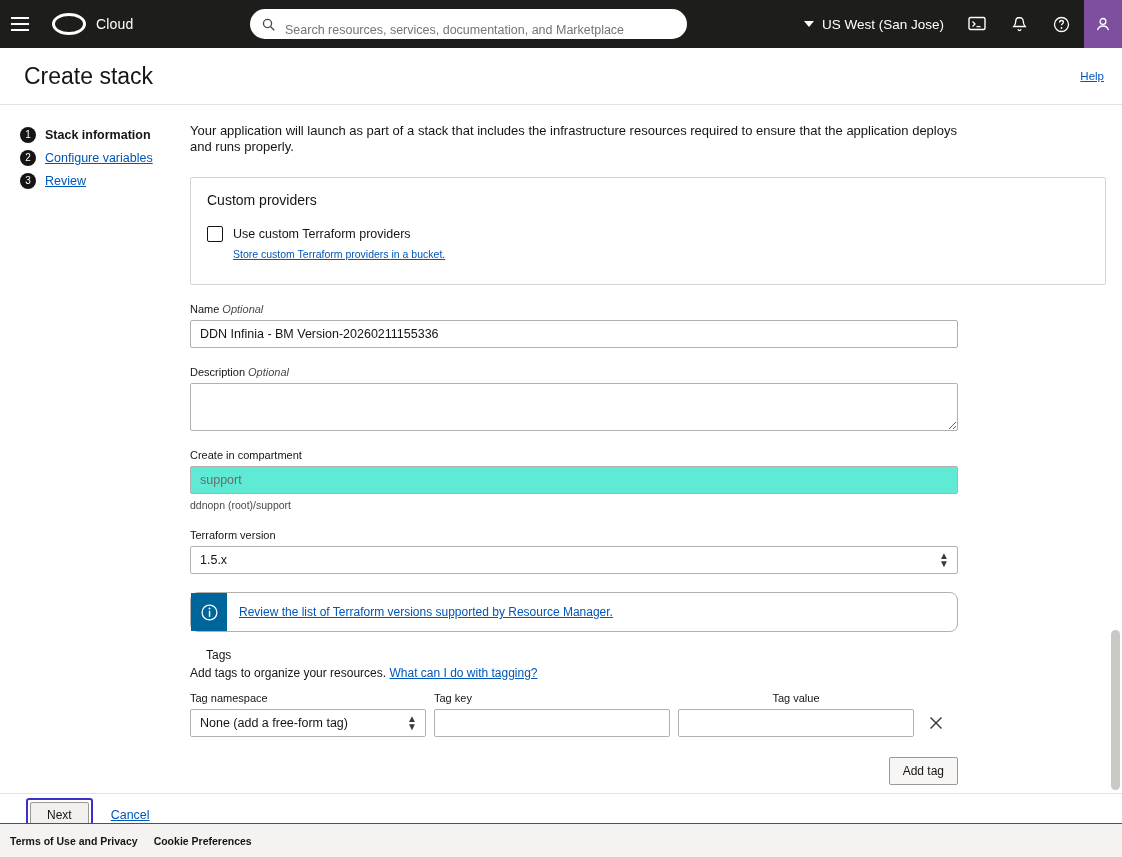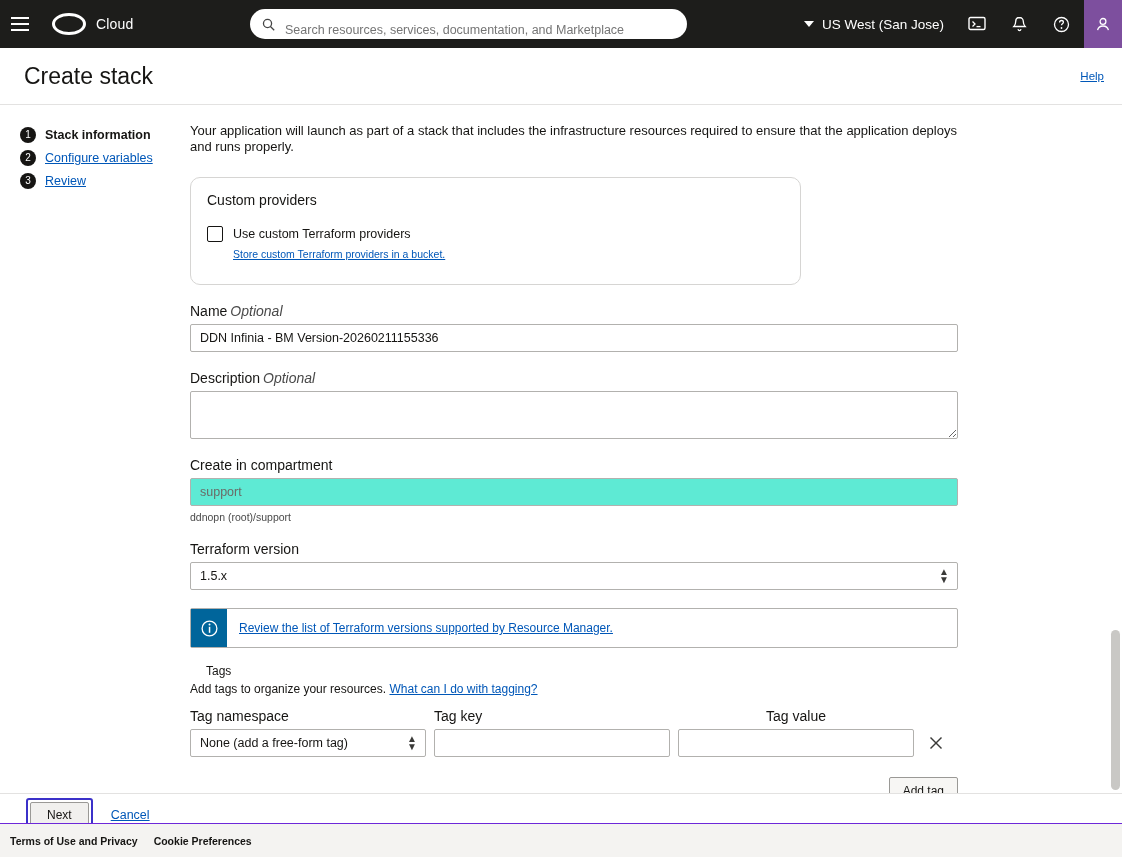--- a/index.html
+++ b/index.html
@@ -160,23 +160,23 @@
   }
   .intro {
     font-size: 13px;
     line-height: 16px;
     max-width: 775px;
     margin: 0 0 22px 0;
     color: #161513;
   }
   .panel {
     border: 1px solid #d6d5d3;
-    width: 611px;
+    width: 916px;
     padding: 14px 16px 22px 16px;
-    border-radius: 10px;
+    border-radius: 2px;
   }
   .panel h3 {
     margin: 0 0 18px 0;
     font-size: 14px;
     font-weight: 400;
   }
   .checkrow { display: flex; align-items: center; gap: 10px; }
   .checkbox {
     width: 16px; height: 16px;
     border: 1.5px solid #161513;
@@ -188,21 +188,21 @@
   .checkrow .ctext { font-size: 12.5px; }
   .sublink {
     margin: 6px 0 0 26px;
     font-size: 10.5px;
     color: #0057b8;
     text-decoration: underline;
     cursor: pointer;
     display: inline-block;
   }
   .fieldlabel {
-    font-size: 14px;
+    font-size: 11px;
     margin: 18px 0 5px 0;
     color: #161513;
   }
   .fieldlabel .opt { font-style: italic; color: #4a4a4a; margin-left: 3px; }
   .inp {
     width: 768px; height: 28px;
     border: 1px solid #b2b1ae;
     border-radius: 2px;
     padding: 8px 9px;
     font-size: 12.5px;
@@ -232,21 +232,21 @@
     transform: translateY(-50%);
     pointer-events: none;
     font-size: 10px; line-height: 8px;
     color: #3a3a38;
     display: flex; flex-direction: column;
   }
   .infobox {
     width: 768px;
     margin-top: 18px;
     border: 1px solid #b2b1ae;
-    border-radius: 2px;
+    border-radius: 8px;
     display: flex;
     align-items: stretch;
     height: 40px;
     background: #fff;
   }
   .infobox .ibar {
     width: 36px;
     background: #00659b;
     display: flex; align-items: center; justify-content: center;
     flex: none;

